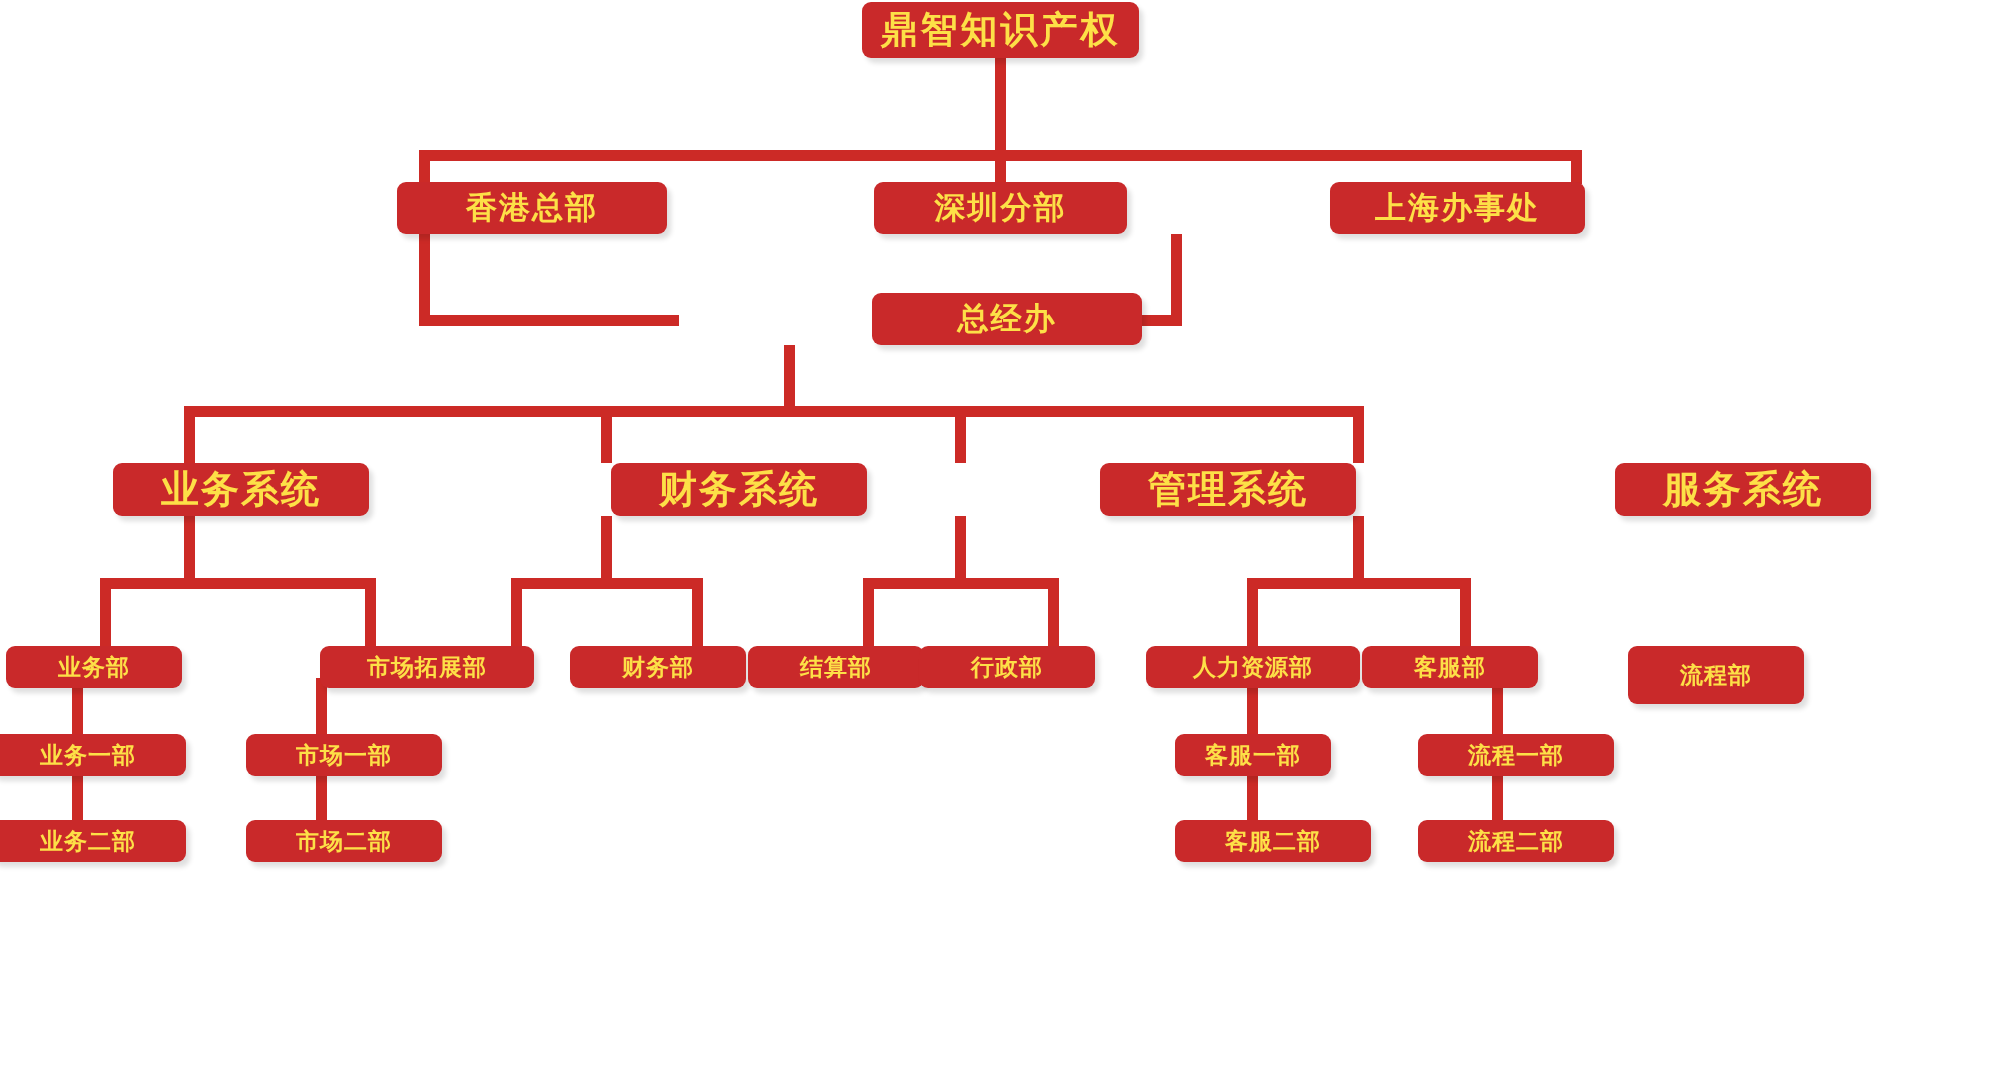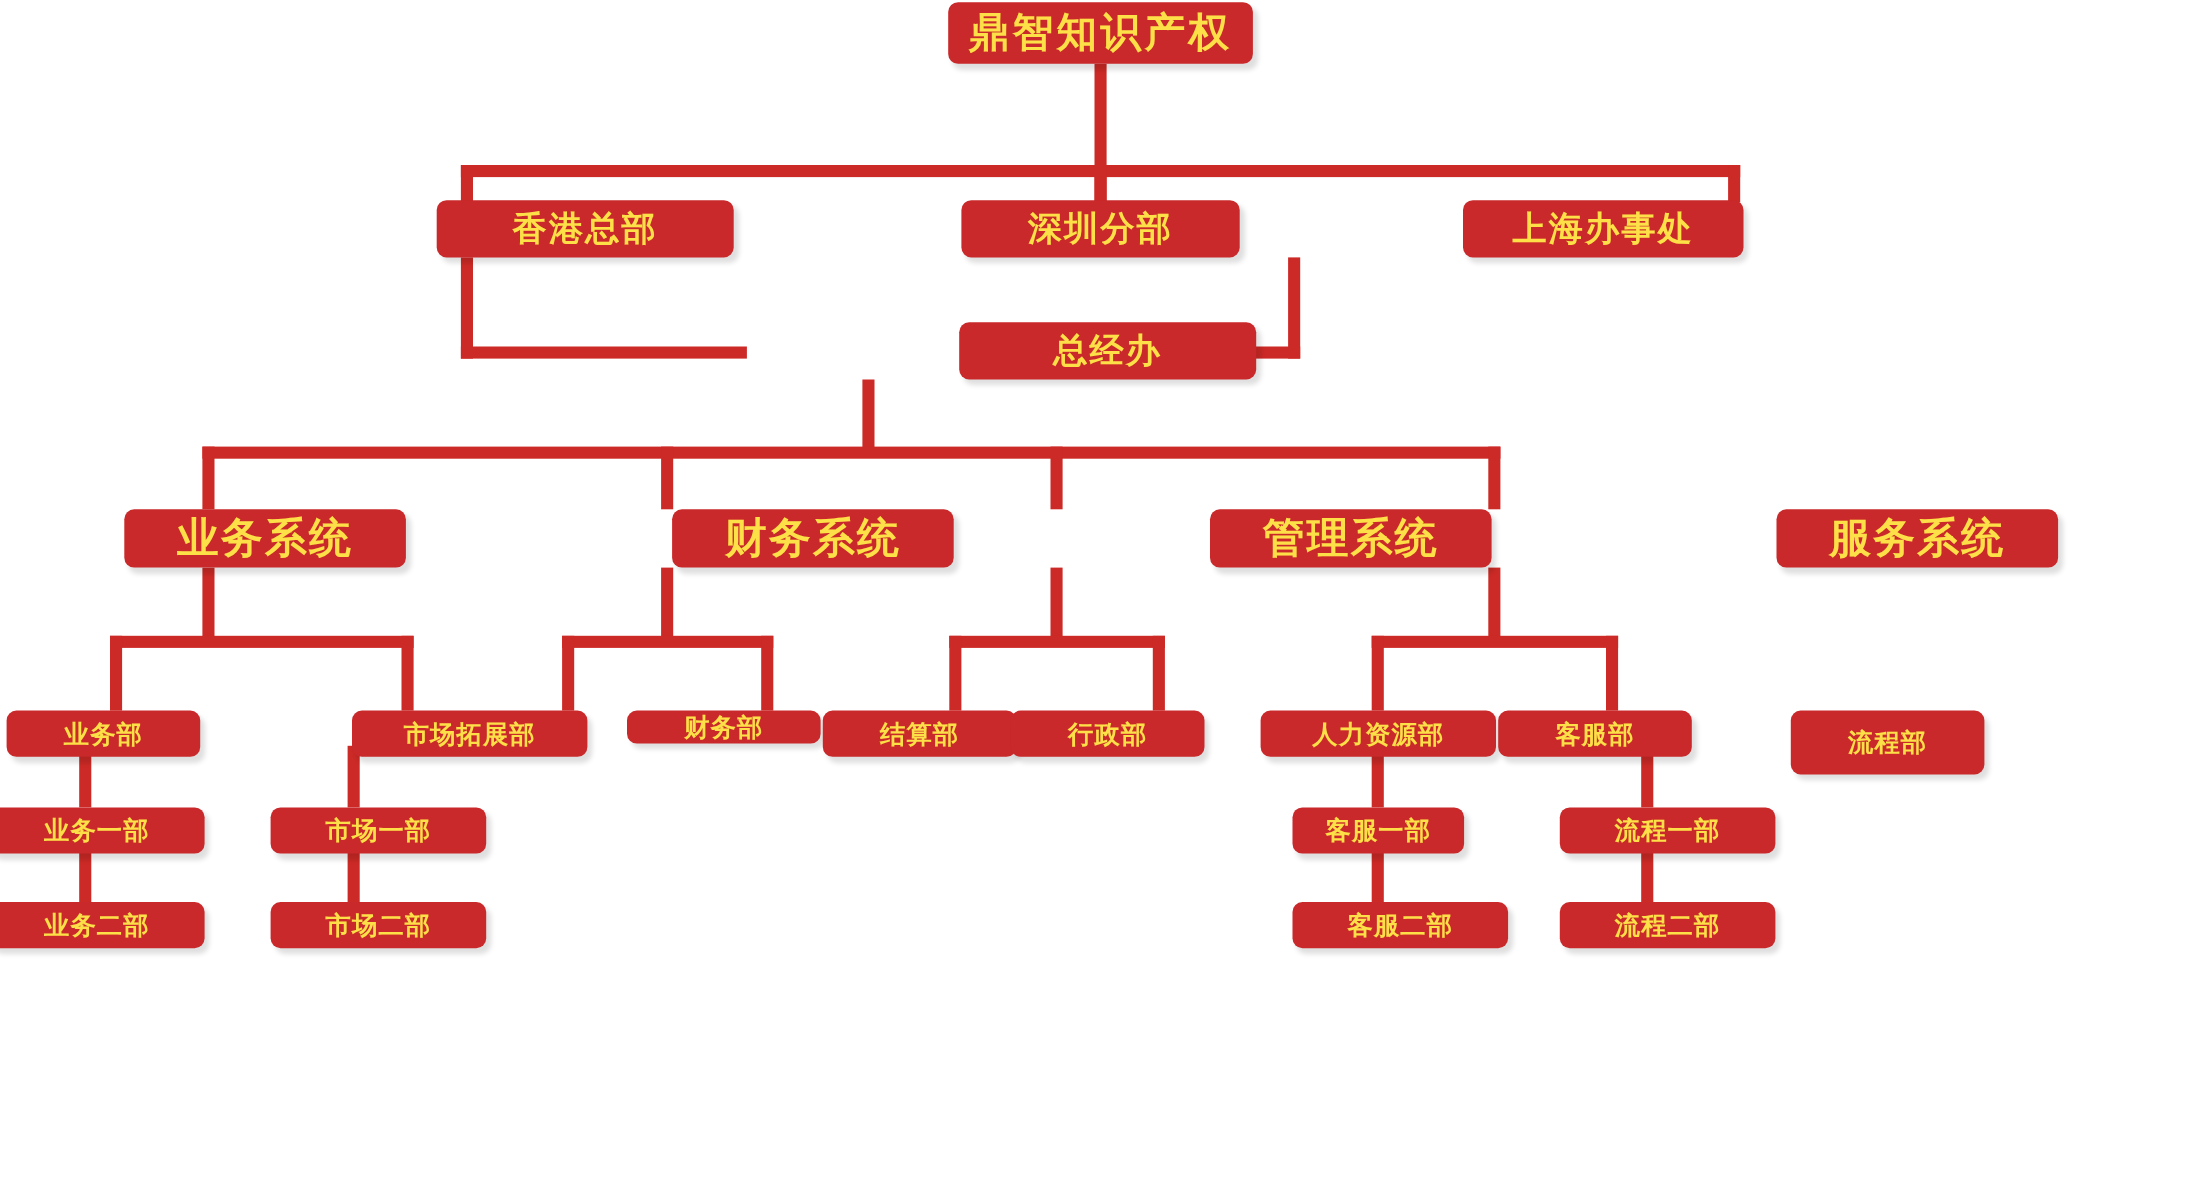--- a/index.html
+++ b/index.html
@@ -112,21 +112,21 @@
 
   <div class="node lvl2" style="left:872px; top:293px; width:270px; height:52px;">总经办</div>
 
   <div class="node lvl3" style="left:113px; top:463px; width:256px; height:53px;">业务系统</div>
   <div class="node lvl3" style="left:611px; top:463px; width:256px; height:53px;">财务系统</div>
   <div class="node lvl3" style="left:1100px; top:463px; width:256px; height:53px;">管理系统</div>
   <div class="node lvl3" style="left:1615px; top:463px; width:256px; height:53px;">服务系统</div>
 
   <div class="node lvl4" style="left:6px; top:646px; width:176px; height:42px;">业务部</div>
   <div class="node lvl4" style="left:320px; top:646px; width:214px; height:42px;">市场拓展部</div>
-  <div class="node lvl4" style="left:570px; top:646px; width:176px; height:30px;">财务部</div>
+  <div class="node lvl4" style="left:570px; top:646px; width:176px; height:42px;">财务部</div>
   <div class="node lvl4" style="left:748px; top:646px; width:176px; height:42px;">结算部</div>
   <div class="node lvl4" style="left:919px; top:646px; width:176px; height:42px;">行政部</div>
   <div class="node lvl4" style="left:1146px; top:646px; width:214px; height:42px;">人力资源部</div>
   <div class="node lvl4" style="left:1362px; top:646px; width:176px; height:42px;">客服部</div>
   <div class="node lvl4" style="left:1596px; top:646px; width:176px; height:58px;margin-left:32px;">流程部</div>
 
   <div class="node lvl5" style="left:-10px; top:734px; width:196px; height:42px;">业务一部</div>
   <div class="node lvl5" style="left:246px; top:734px; width:196px; height:42px;">市场一部</div>
   <div class="node lvl5" style="left:1175px; top:734px; width:156px; height:42px;">客服一部</div>
   <div class="node lvl5" style="left:1418px; top:734px; width:196px; height:42px;">流程一部</div>

